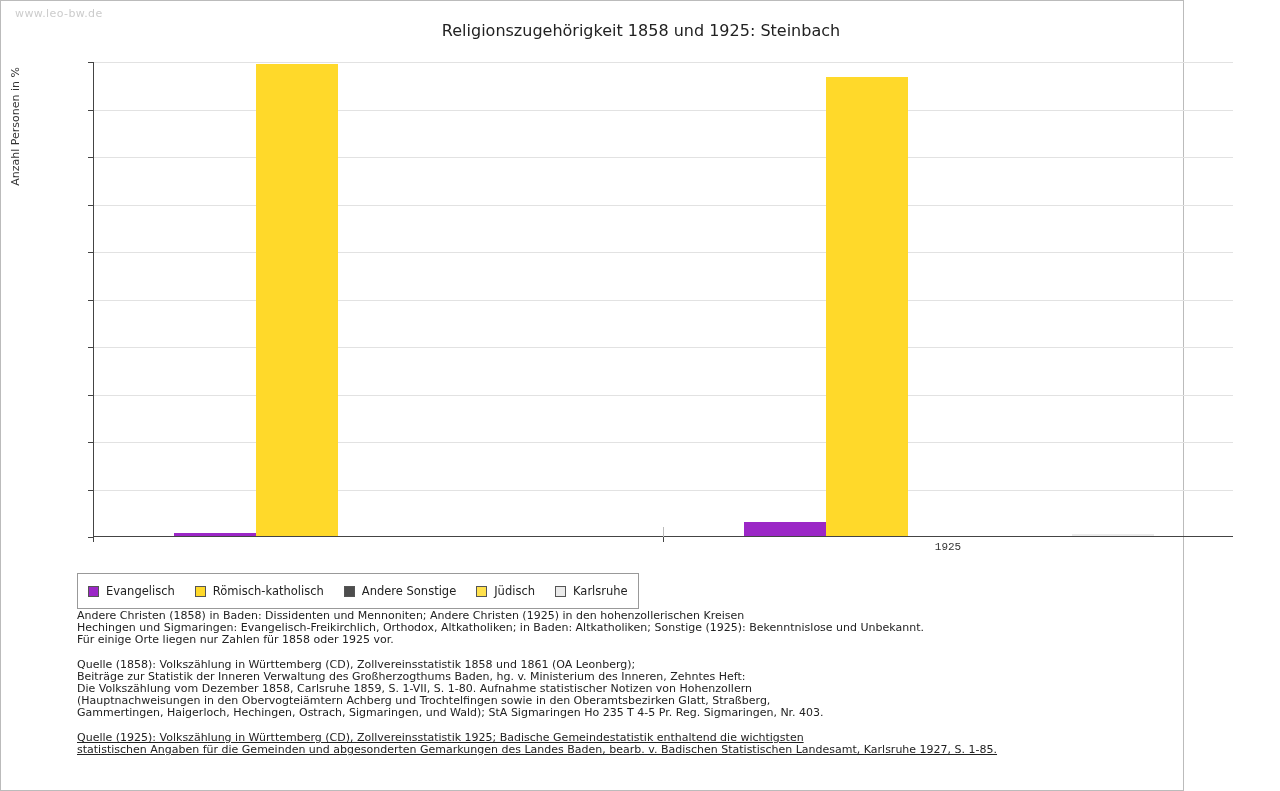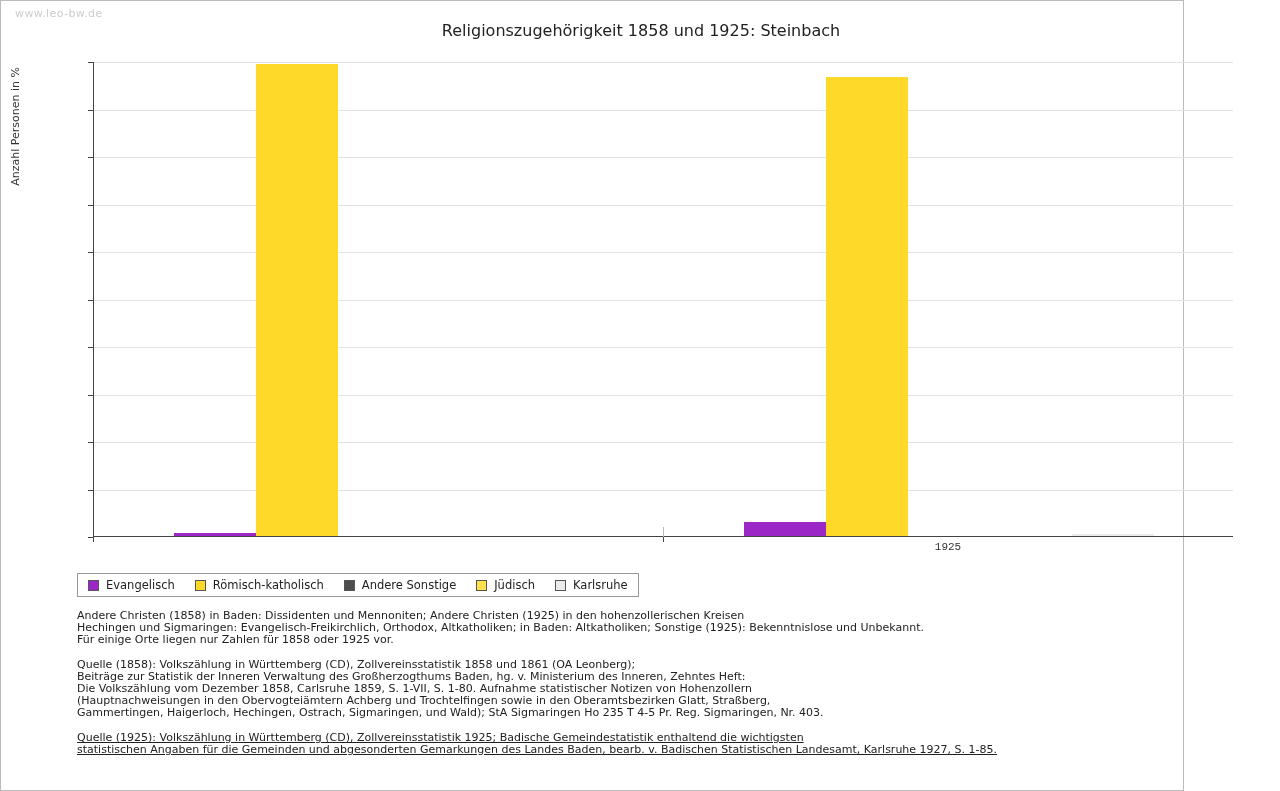--- a/index.html
+++ b/index.html
@@ -109,21 +109,21 @@
     text-align: center;
     width: 120px;
   }
   
   .legend {
     position: absolute;
     left: 76px;
     top: 572px;
     border: 1px solid #999999;
     background: #ffffff;
-    padding: 5px 10px;
+    padding: 17px 10px;
     display: flex;
     align-items: center;
     gap: 20px;
     box-sizing: border-box;
     height: 24px;
   }
   .legend-item {
     display: flex;
     align-items: center;
     gap: 7px;

